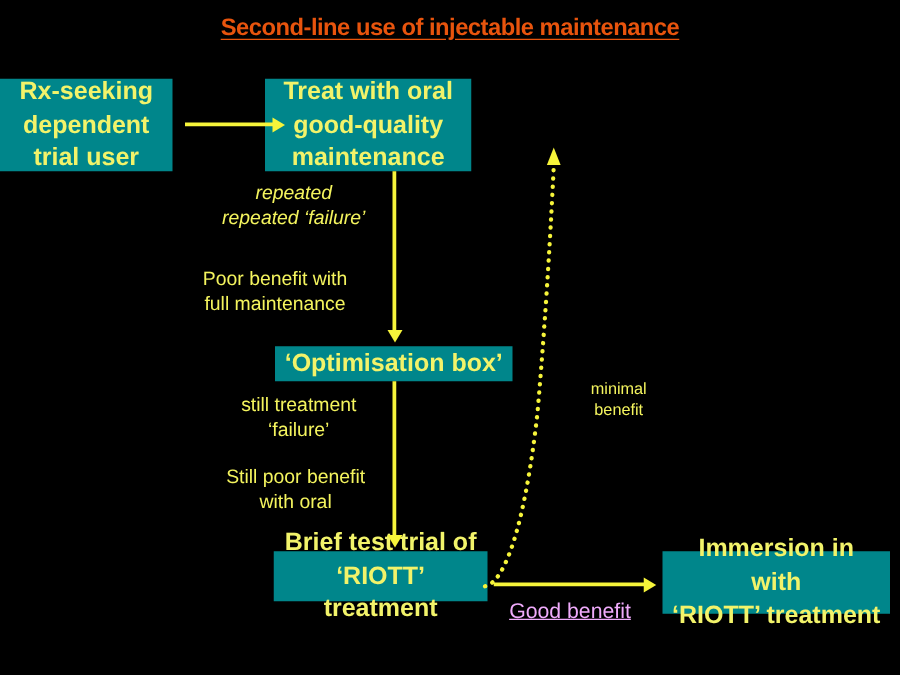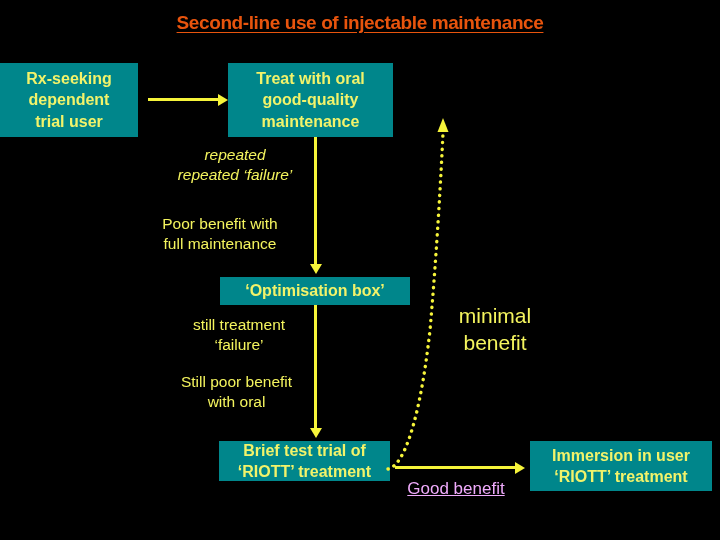--- a/index.html
+++ b/index.html
@@ -34,21 +34,21 @@
     text-decoration: underline;
     text-underline-offset: 3px;
     white-space: nowrap;
   }
 
   
   .tealbox {
     position: absolute;
     background: #00868B;
     color: #F2F36A;
-    font-size: 16px;
+    font-size: 20px;
     font-weight: bold;
     line-height: 1.32;
     text-align: center;
     display: flex;
     align-items: center;
     justify-content: center;
     box-sizing: border-box;
     padding: 2px 6px;
   }
   .tealbox span { display: block; width: 100%; }
@@ -100,42 +100,42 @@
   <div class="slide-title">Second-line use of injectable maintenance</div>
 
   <div class="tealbox" style="left:0px; top:63px; width:138px; height:74px;">
     <span>
       <span>Rx-seeking</span>
       <span>dependent</span>
       <span>trial user</span>
     </span>
   </div>
 
-  <div class="tealbox" style="left:228px; top:63px; width:165px; height:74px;">
+  <div class="tealbox" style="left:212px; top:63px; width:165px; height:74px;">
     <span>
       <span>Treat with oral</span>
       <span>good-quality</span>
       <span>maintenance</span>
     </span>
   </div>
 
   <div class="tealbox" style="left:220px; top:277px; width:190px; height:28px;">
     <span>‘Optimisation box’</span>
   </div>
 
   <div class="tealbox" style="left:219px; top:441px; width:171px; height:40px;">
     <span>
       <span>Brief test trial of</span>
       <span>‘RIOTT’ treatment</span>
     </span>
   </div>
 
   <div class="tealbox" style="left:530px; top:441px; width:182px; height:50px;">
     <span>
-      <span>Immersion in user</span>
+      <span>Immersion in with</span>
       <span>‘RIOTT’ treatment</span>
     </span>
   </div>
 
   <div class="caption" style="left:150px; top:145px; width:170px;font-style:italic;">
     <div>repeated</div>
     <div>repeated ‘failure’</div>
   </div>
 
   <div class="caption" style="left:130px; top:214px; width:180px;">
@@ -146,21 +146,21 @@
   <div class="caption" style="left:165px; top:315px; width:148px;">
     <div>still treatment</div>
     <div>‘failure’</div>
   </div>
 
   <div class="caption" style="left:160px; top:372px; width:153px;">
     <div>Still poor benefit</div>
     <div>with oral</div>
   </div>
 
-  <div class="caption" style="left:440px; top:303px; width:110px; font-size:21px;">
+  <div class="caption" style="left:440px; top:303px; width:110px; font-size:13px;">
     <div>minimal</div>
     <div>benefit</div>
   </div>
 
   <div class="caption white" style="left:391px; top:478px; width:130px; font-size:17px;">
     <div>Good benefit</div>
   </div>
 
   <div class="arrow-h" style="left:148px; top:98px; width:72px;"></div>
   <div class="arrowhead right" style="left:218px; top:93.5px;"></div>

